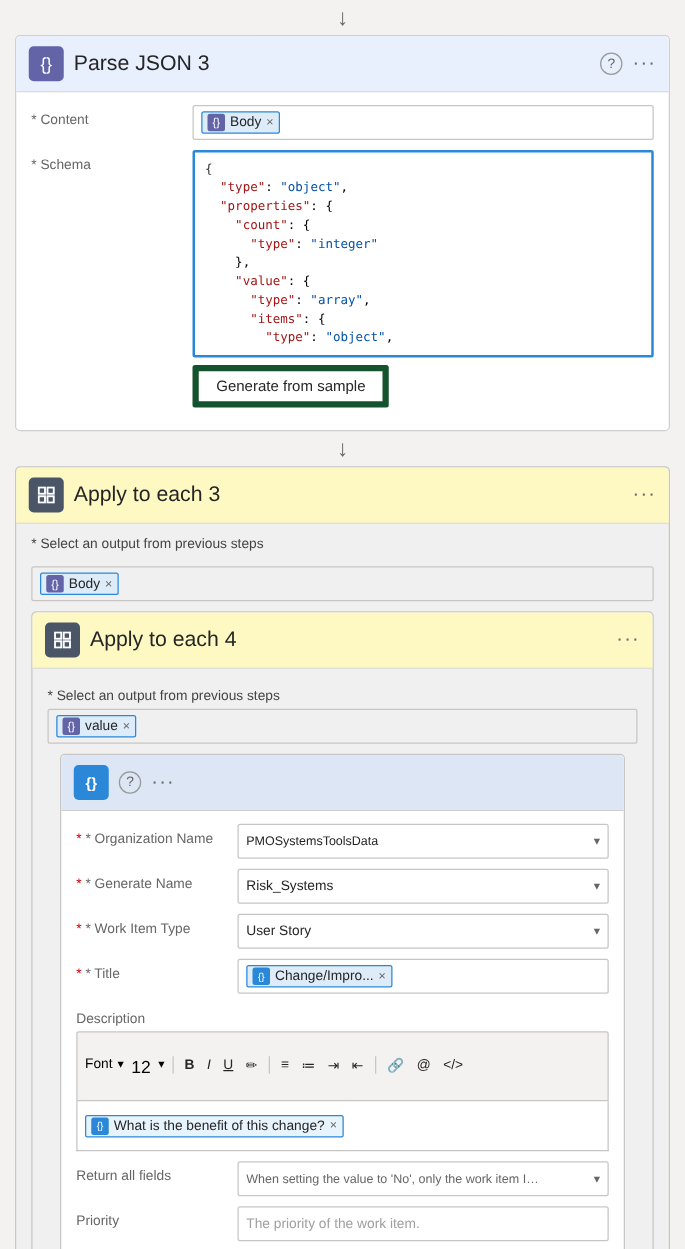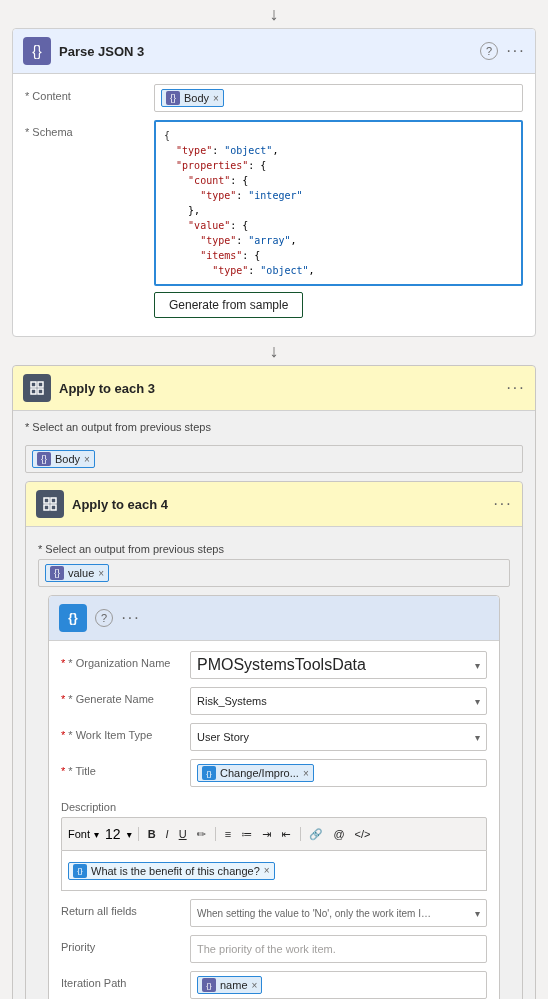--- a/index.html
+++ b/index.html
@@ -45,22 +45,22 @@
       display: flex;
       align-items: center;
       justify-content: center;
       color: white;
       font-size: 14px;
       flex-shrink: 0;
     }
 
     .card-header .title {
       flex: 1;
-      font-weight: 700;
-      font-size: 13px;
+      font-weight: 400;
+      font-size: 17px;
       color: #252525;
     }
 
     .card-header .header-icons {
       display: flex;
       gap: 8px;
       align-items: center;
       color: #666;
     }
 
@@ -143,21 +143,21 @@
       line-height: 1.5;
       min-height: 120px;
     }
 
     .schema-box .prop-key { color: #a31515; }
     .schema-box .prop-val { color: #0451a5; }
     .schema-box .brace { color: #333; }
 
     .generate-btn {
       display: inline-block;
-      border: 1px solid #14532d;
+      border: 5px solid #14532d;
       border-radius: 2px;
       padding: 5px 14px;
       font-size: 12px;
       cursor: pointer;
       background: #fff;
       color: #252525;
       margin-top: 6px;
     }
 
     .dropdown-input {
@@ -213,23 +213,22 @@
     .inner-card .card-header {
       background: #dce6f5;
     }
 
     .inner-card .icon-box {
       background: #2b88d8;
     }
 
     .toolbar {
       display: flex;
-      align-items: center;
       gap: 4px;
-      padding: 8px 6px;
+      padding: 19px 6px;
       border: 1px solid #c8c6c4;
       border-radius: 2px 2px 0 0;
       background: #f3f2f1;
     }
 
     .toolbar .tb-btn {
       font-size: 11px;
       font-weight: bold;
       cursor: pointer;
       padding: 1px 3px;
@@ -373,21 +372,21 @@
               <span style="border:1px solid #999;border-radius:50%;width:18px;height:18px;display:inline-flex;align-items:center;justify-content:center;font-size:11px;cursor:pointer;color:#666;">?</span>
               <span style="cursor:pointer;color:#666;font-size:16px;letter-spacing:1px;">···</span>
             </div>
           </div>
           <div class="card-body">
 
             <div class="field-row">
               <div class="field-label required">* Organization Name</div>
               <div class="field-value">
                 <div class="dropdown-input">
-                  <span style="font-size:16px;color:#252525;">PMOSystemsToolsData</span>
+                  <span style="font-size:10px;color:#252525;">PMOSystemsToolsData</span>
                   <span class="chevron">▾</span>
                 </div>
               </div>
             </div>
 
             <div class="field-row">
               <div class="field-label required">* Generate Name</div>
               <div class="field-value">
                 <div class="dropdown-input">
                   <span style="font-size:11px;color:#252525;">Risk_Systems</span>

